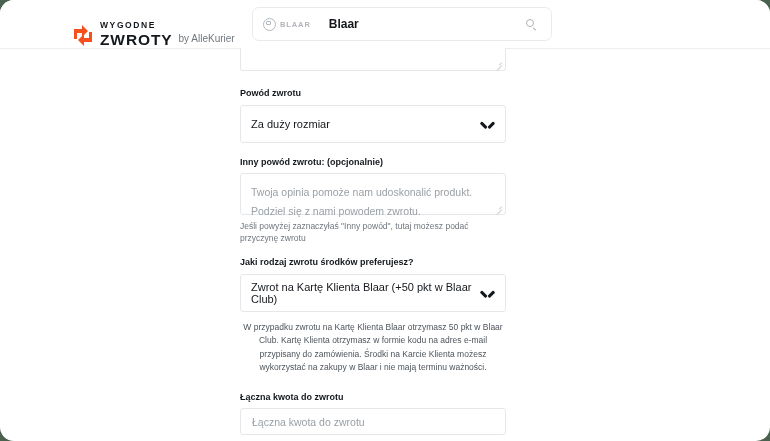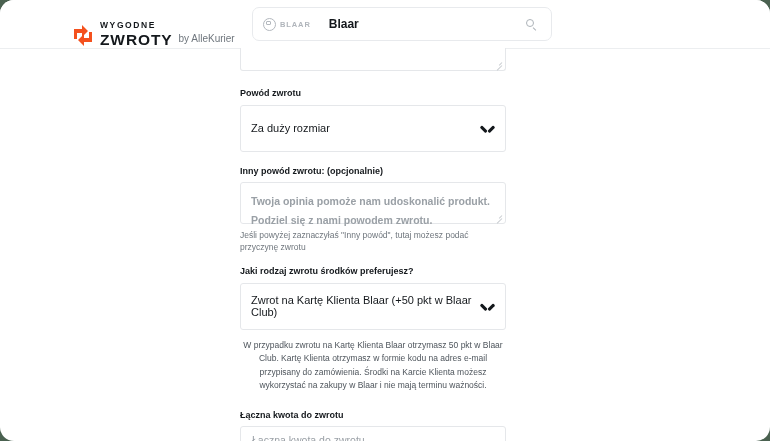--- a/index.html
+++ b/index.html
@@ -233,21 +233,21 @@
     right: 0;
     height: 1px;
     background: #c8ccd0;
     transform: rotate(-45deg);
     transform-origin: right center;
   }
   .resize-grip span:nth-child(1) { bottom: 1.5px; width: 7px; }
   .resize-grip span:nth-child(2) { bottom: 4px;   width: 4px; }
 
   .select {
-    height: 47px;
+    height: 38px;
     display: flex;
     align-items: center;
     justify-content: space-between;
     padding: 0 11px 0 10px;
     cursor: pointer;
   }
   .select-value {
     font-size: 11px;
     color: #14181c;
   }
@@ -266,21 +266,20 @@
     background: #14181c;
     border-radius: 1px;
   }
   .chev:before { left: 0px;   transform: rotate(45deg);  transform-origin: left center; }
   .chev:after  { right: 0px;  transform: rotate(-45deg); transform-origin: right center; }
 
   .textarea {
     height: 42px;
     padding: 8px 10px;
     position: relative;
-    font-weight: bold;
   }
   .textarea .ph {
     font-size: 10.5px;
     color: #9aa0a6;
     line-height: 1.55;
   }
   .help {
     font-size: 8.5px;
     color: #6f767d;
     margin-top: 6px;

